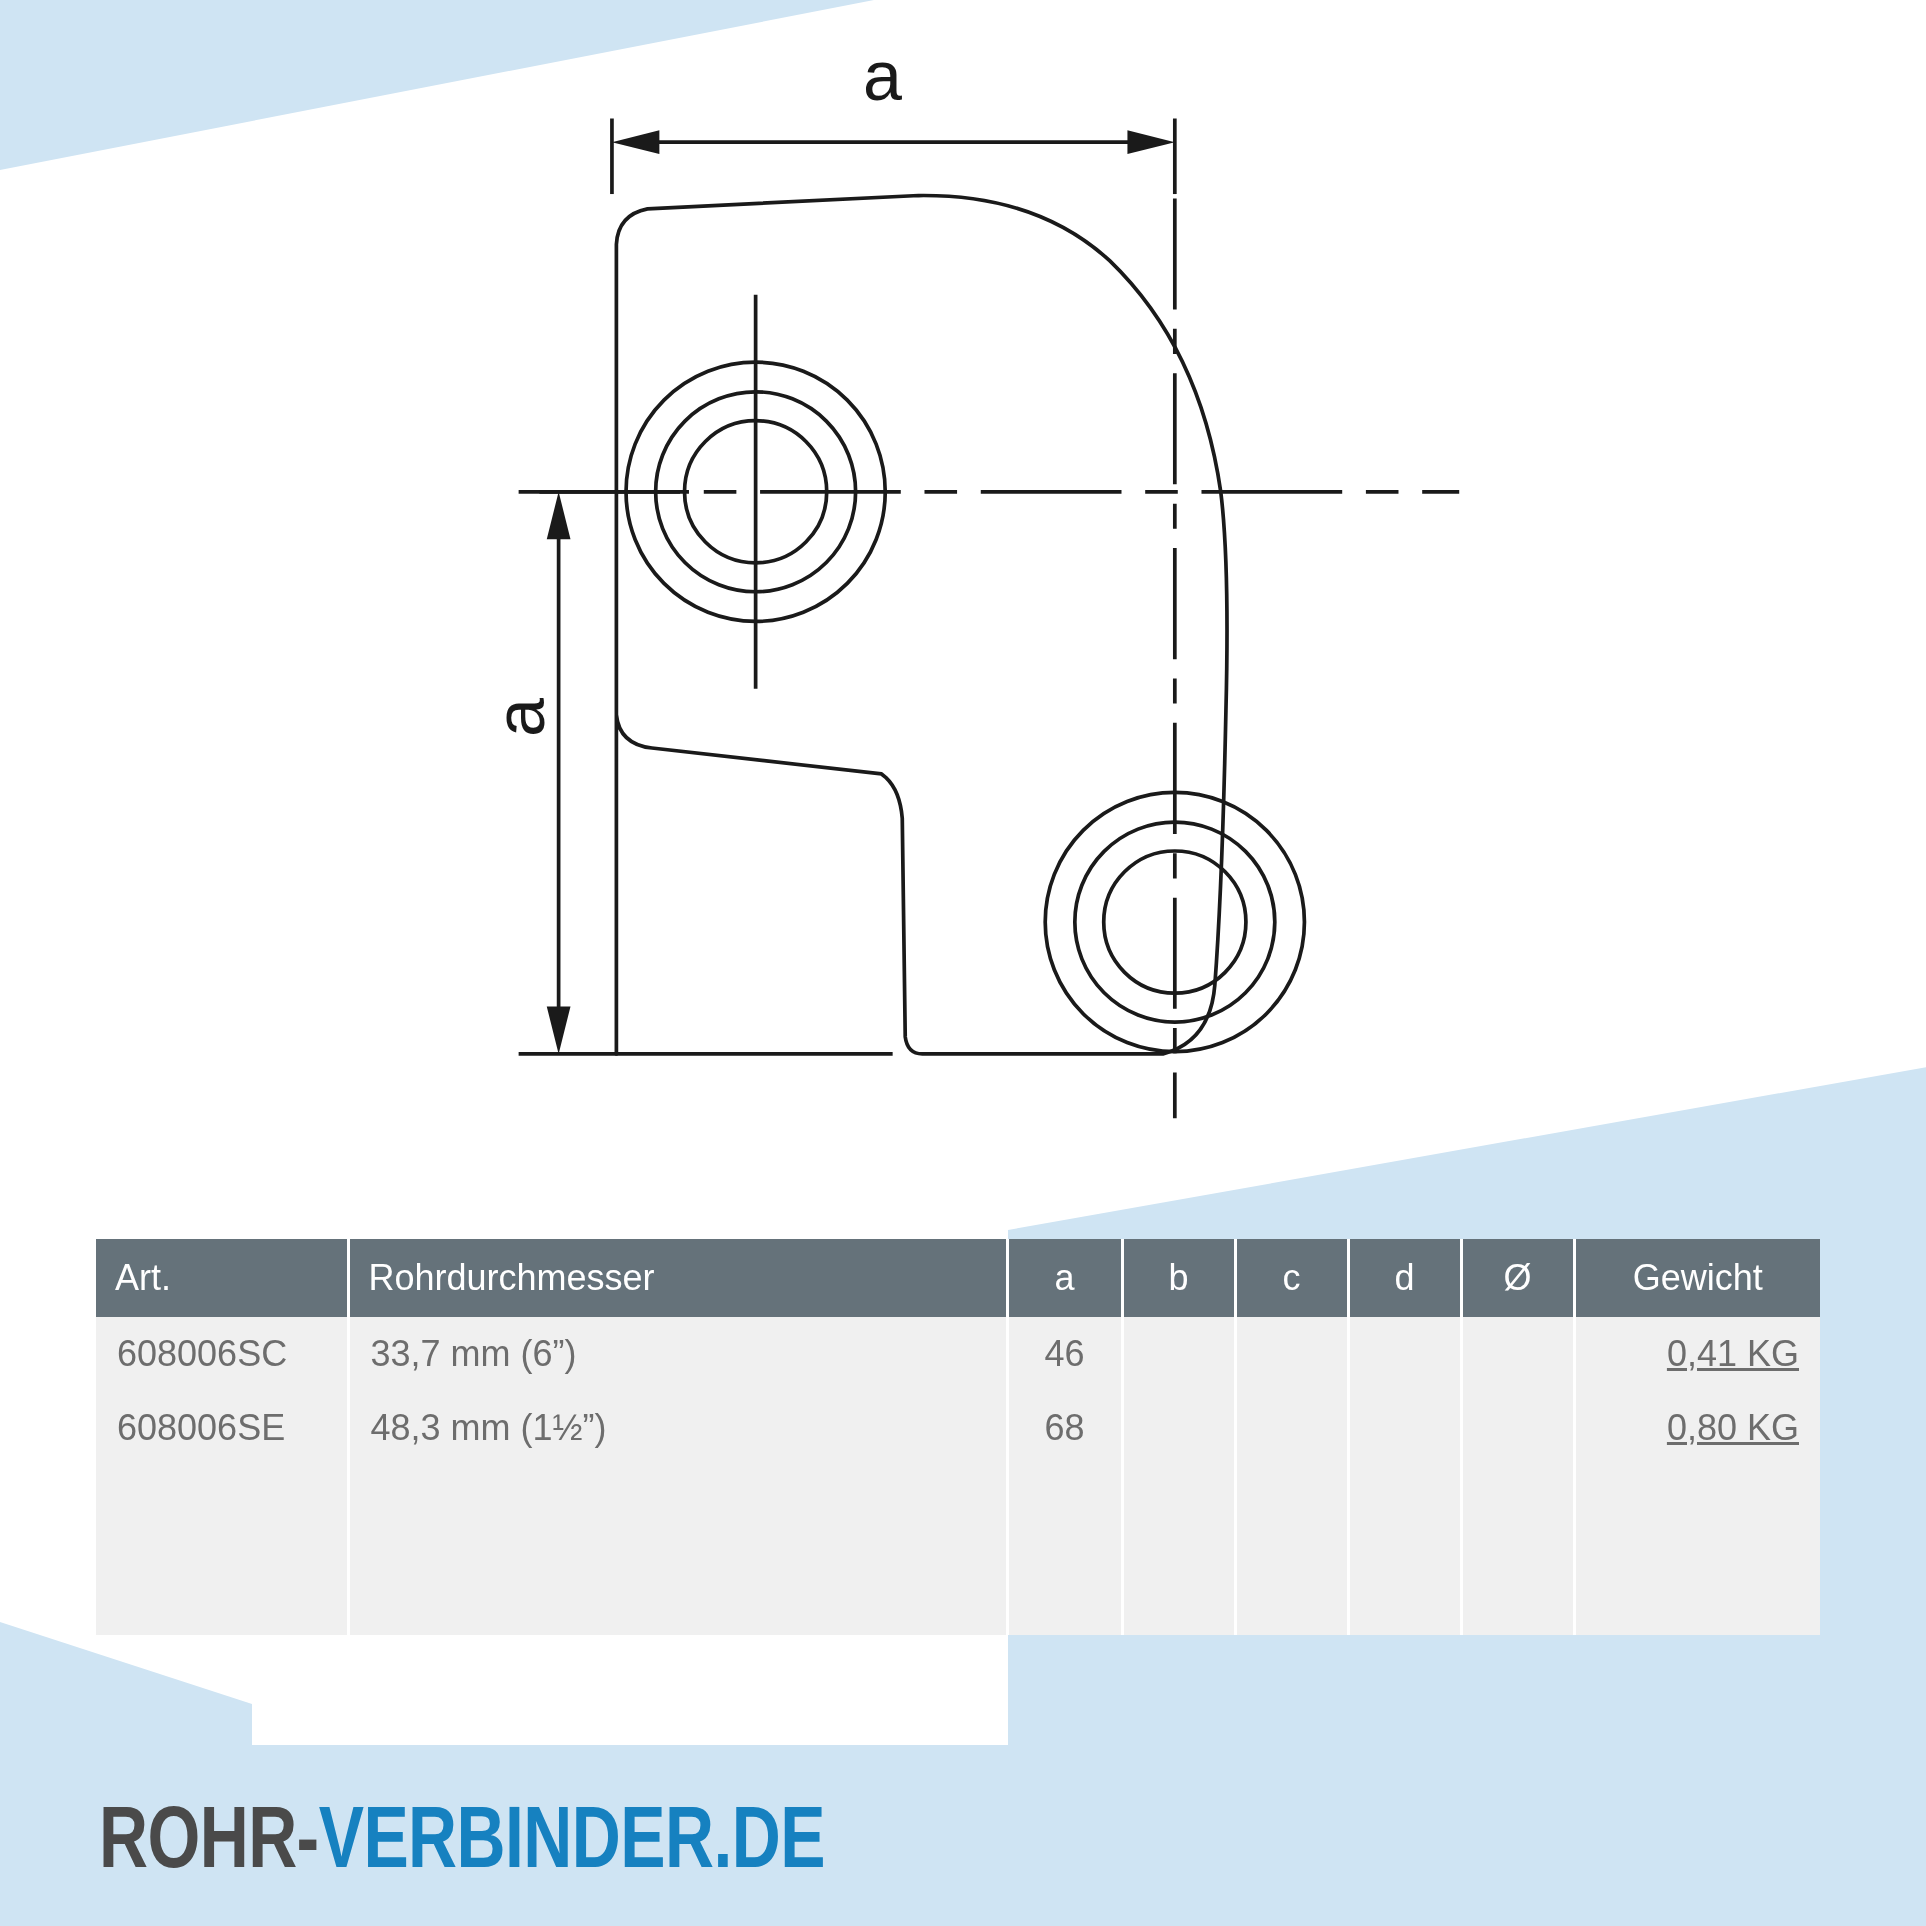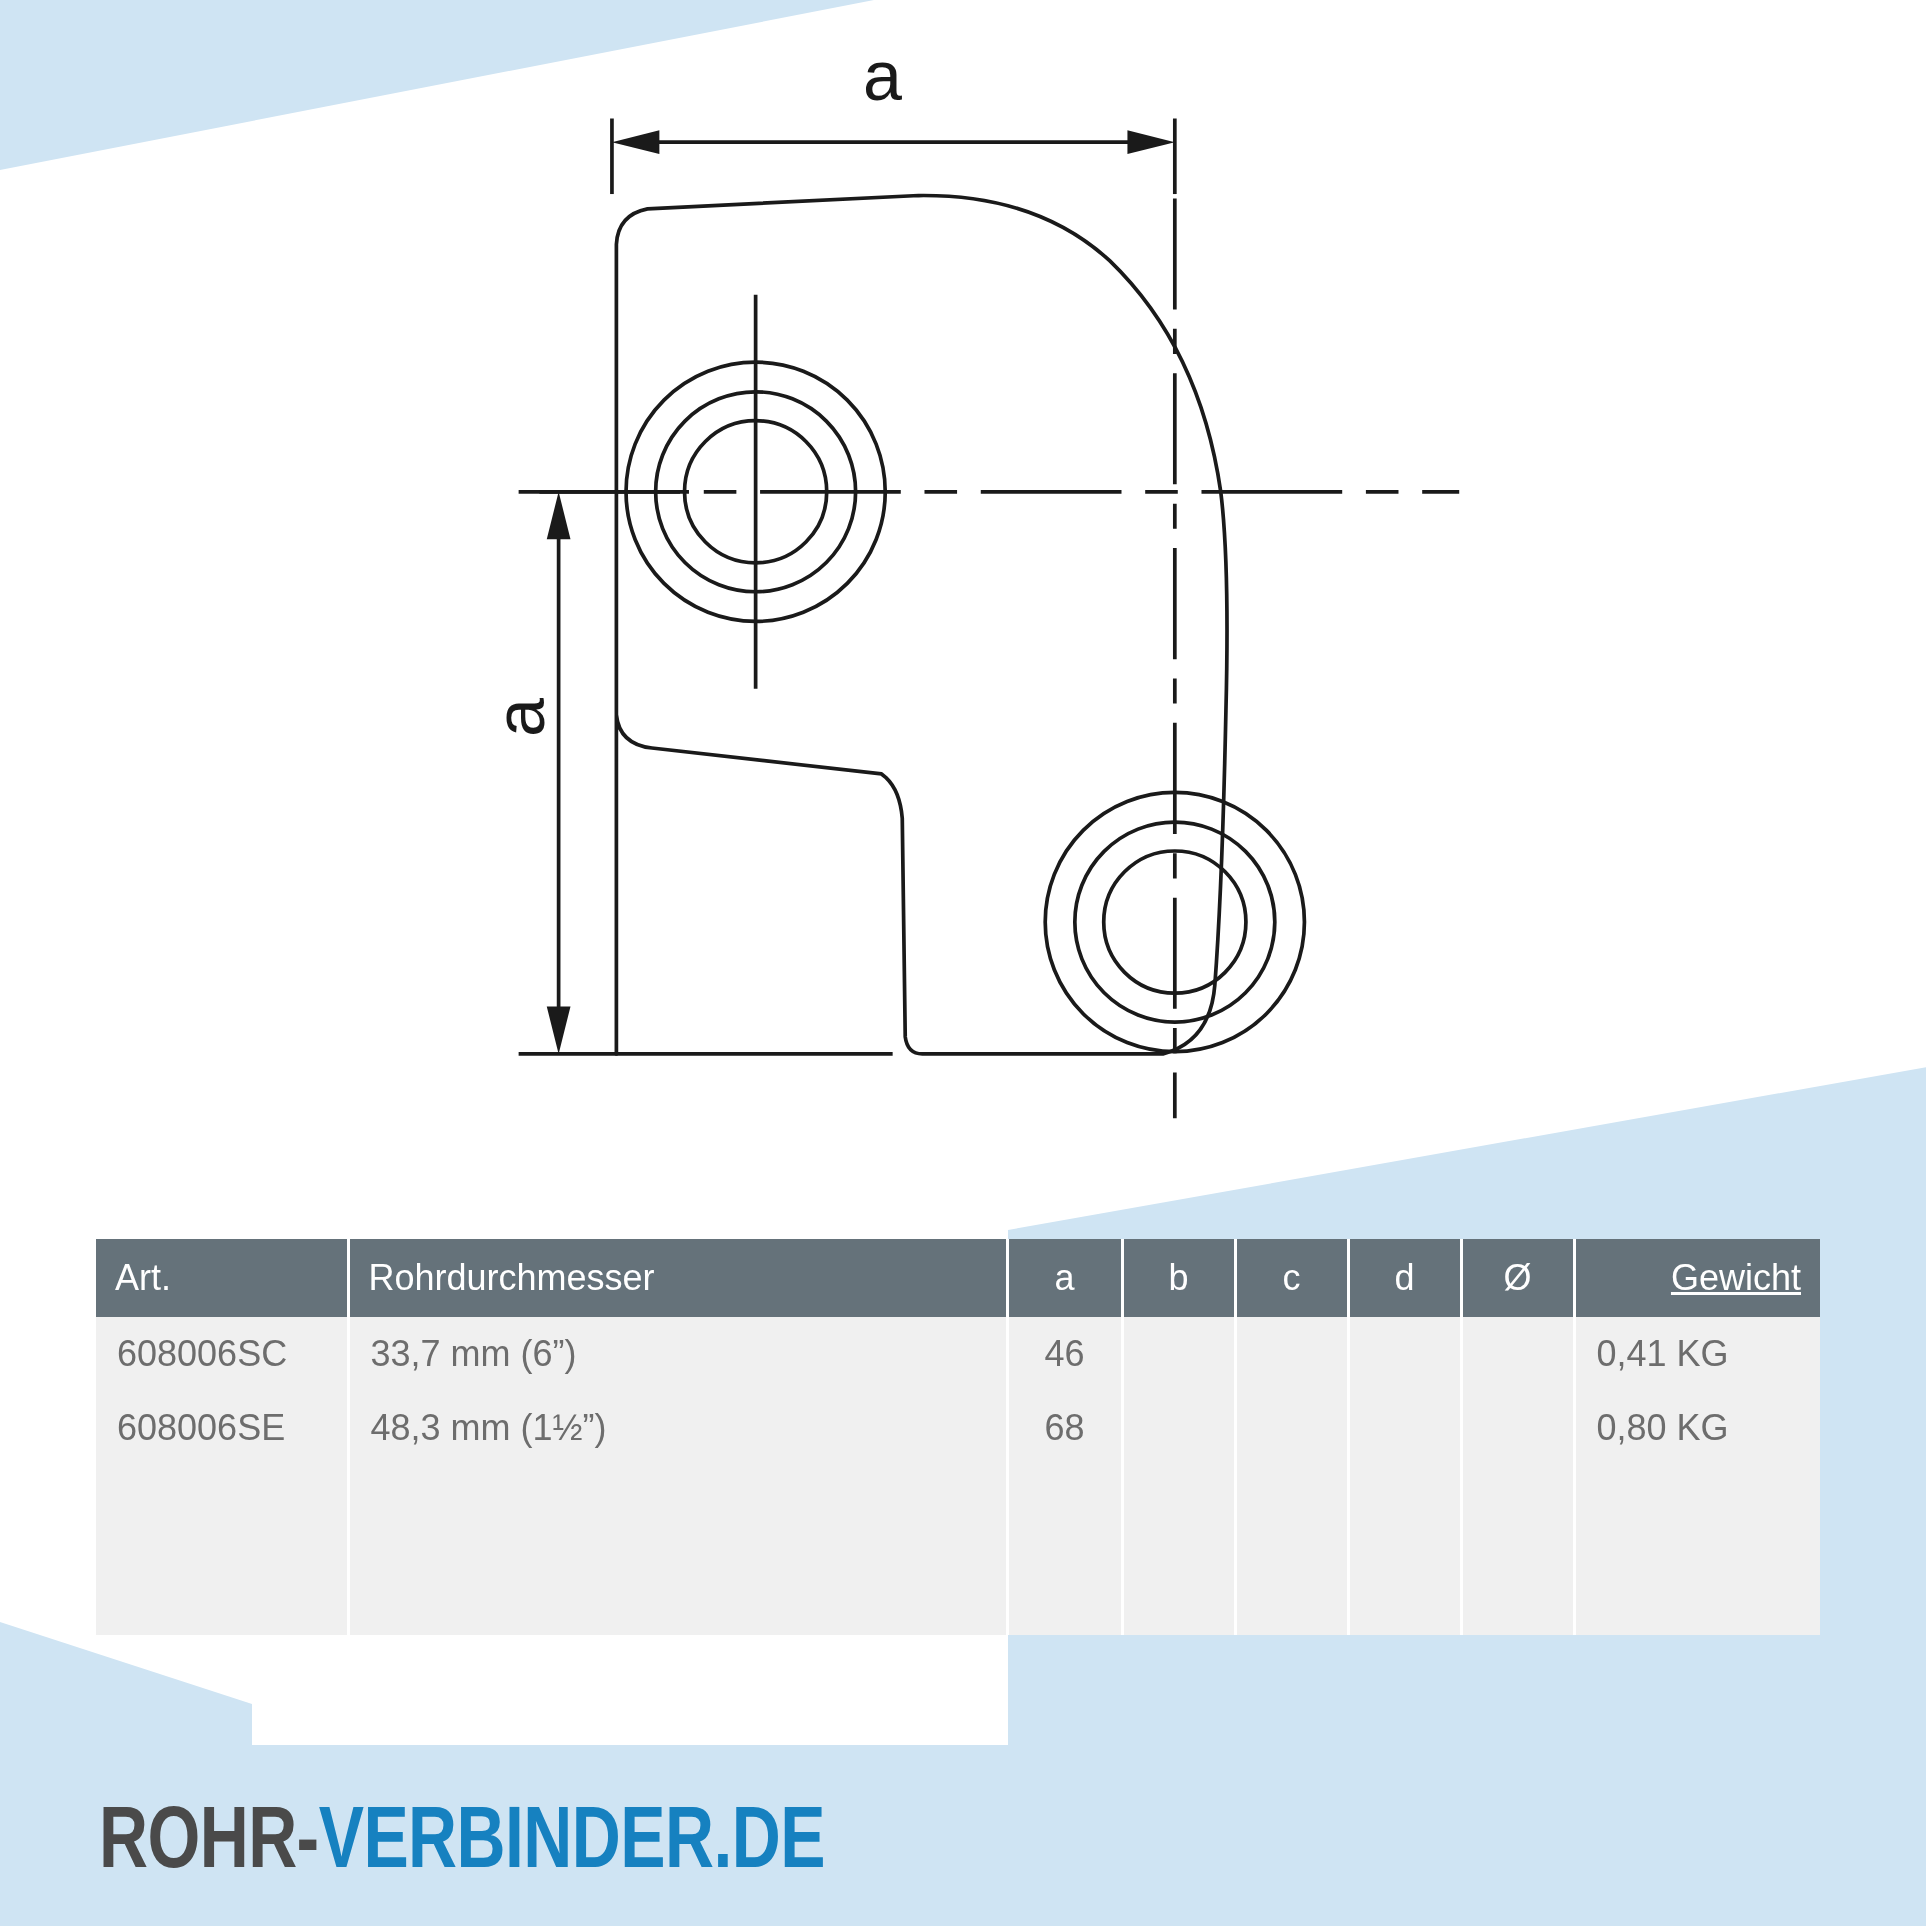--- a/index.html
+++ b/index.html
@@ -89,37 +89,37 @@
     font-weight: 400;
     height: 78px;
     padding: 0 19px;
     border-right: 3px solid #ffffff;
     vertical-align: middle;
     box-sizing: border-box;
   }
   #spec-table th:last-child { border-right: none; }
   #spec-table th.left  { text-align: left; }
   #spec-table th.center{ text-align: center; padding: 0 6px; }
-  #spec-table th.right { text-align: right; text-decoration: underline; }
+  #spec-table th.right { text-align: center; }
 
   #spec-table td {
     background: #f0f0f0;
     color: #6d6d6d;
     font-size: 36px;
     font-weight: 400;
     height: 58px;
     padding: 0 21px;
     border-right: 3px solid #ffffff;
     vertical-align: middle;
     box-sizing: border-box;
   }
   #spec-table td:last-child { border-right: none; }
   #spec-table td.left  { text-align: left; }
   #spec-table td.center{ text-align: center; padding: 16px 6px; }
-  #spec-table td.right { text-align: left; }
+  #spec-table td.right { text-align: right; text-decoration: underline; }
   #spec-table tr.filler td { height: 170px; }
 
   
   col.c-art     { width: 252px; }
   col.c-pipe    { width: 659px; }
   col.c-a       { width: 115px; }
   col.c-b       { width: 113px; }
   col.c-c       { width: 113px; }
   col.c-d       { width: 113px; }
   col.c-dia     { width: 113px; }

